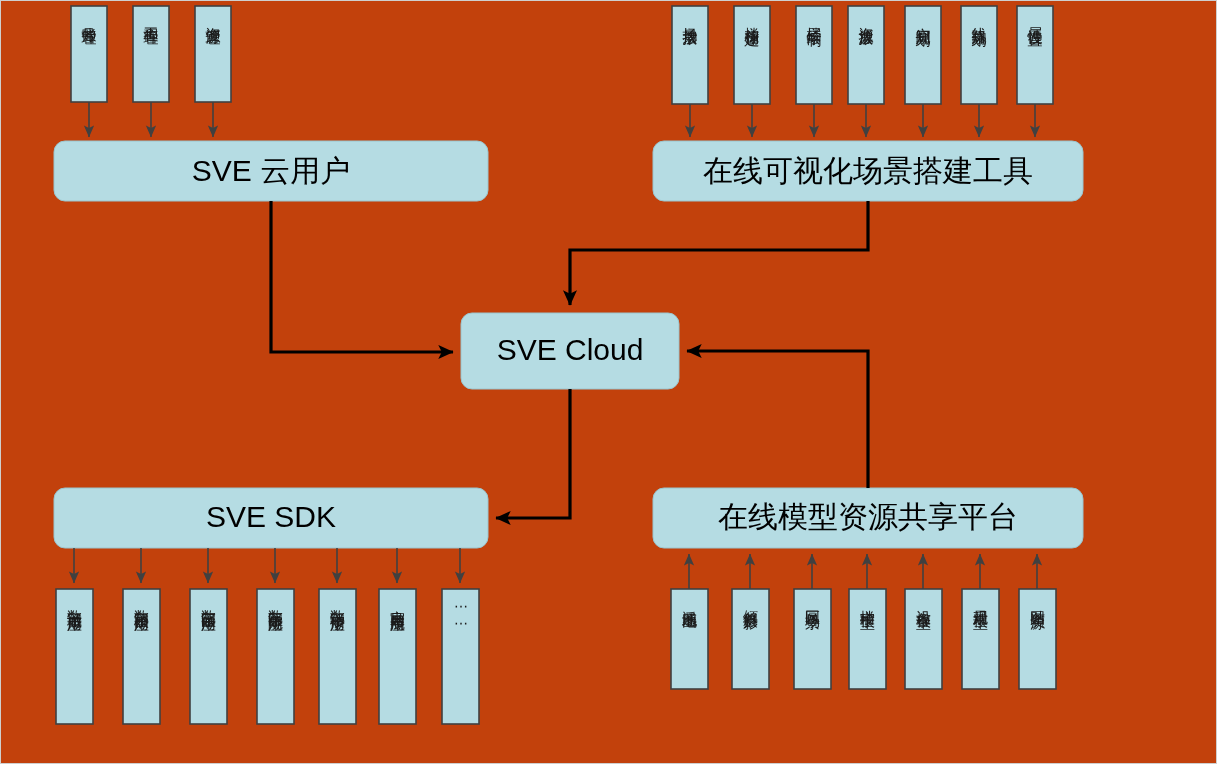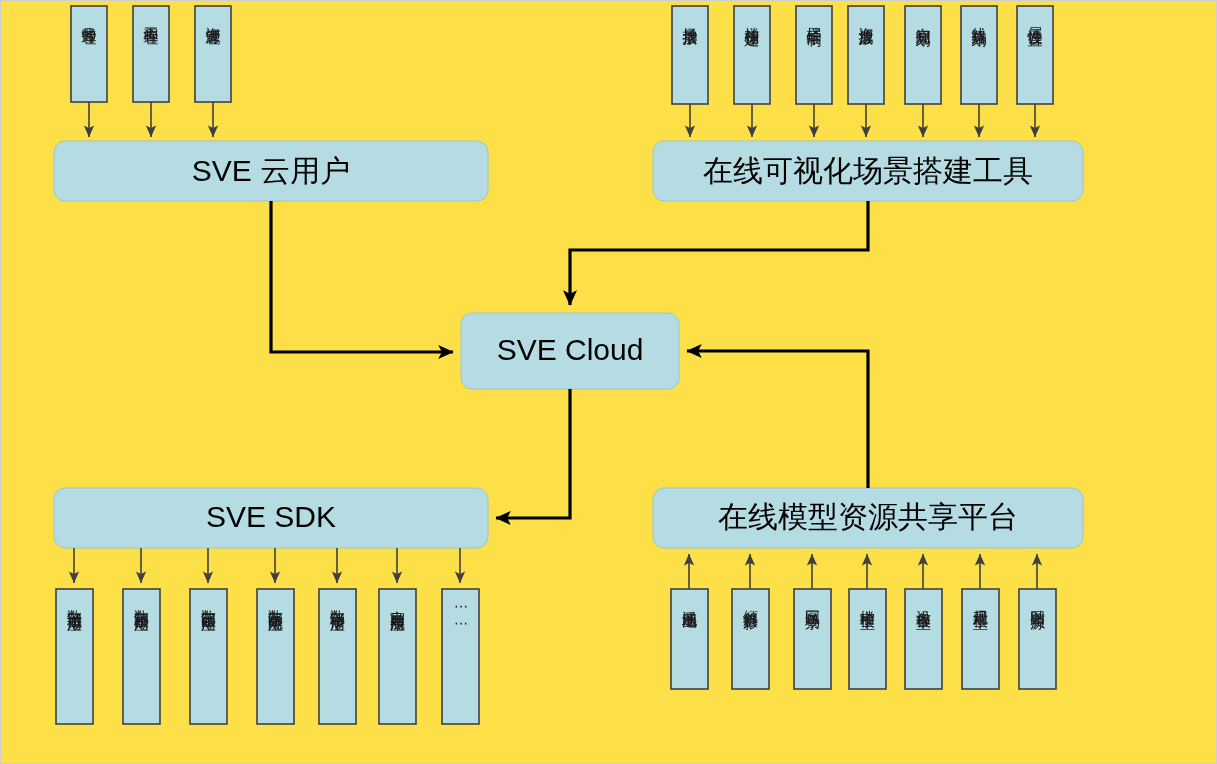--- a/index.html
+++ b/index.html
@@ -12,21 +12,21 @@
     height: 764px;
     font-family: "Liberation Sans", "DejaVu Sans", sans-serif;
     overflow: hidden;
   }
   #page {
     position: relative;
     width: 1217px;
     height: 764px;
     box-sizing: border-box;
     border: 1px solid #cfcfcf;
-    background: #fde047;
+    background: #c2410c;
   }
   #diagram {
     position: absolute;
     left: 0;
     top: 0;
     width: 1217px;
     height: 764px;
     display: block;
   }
   .main-box-rect {

